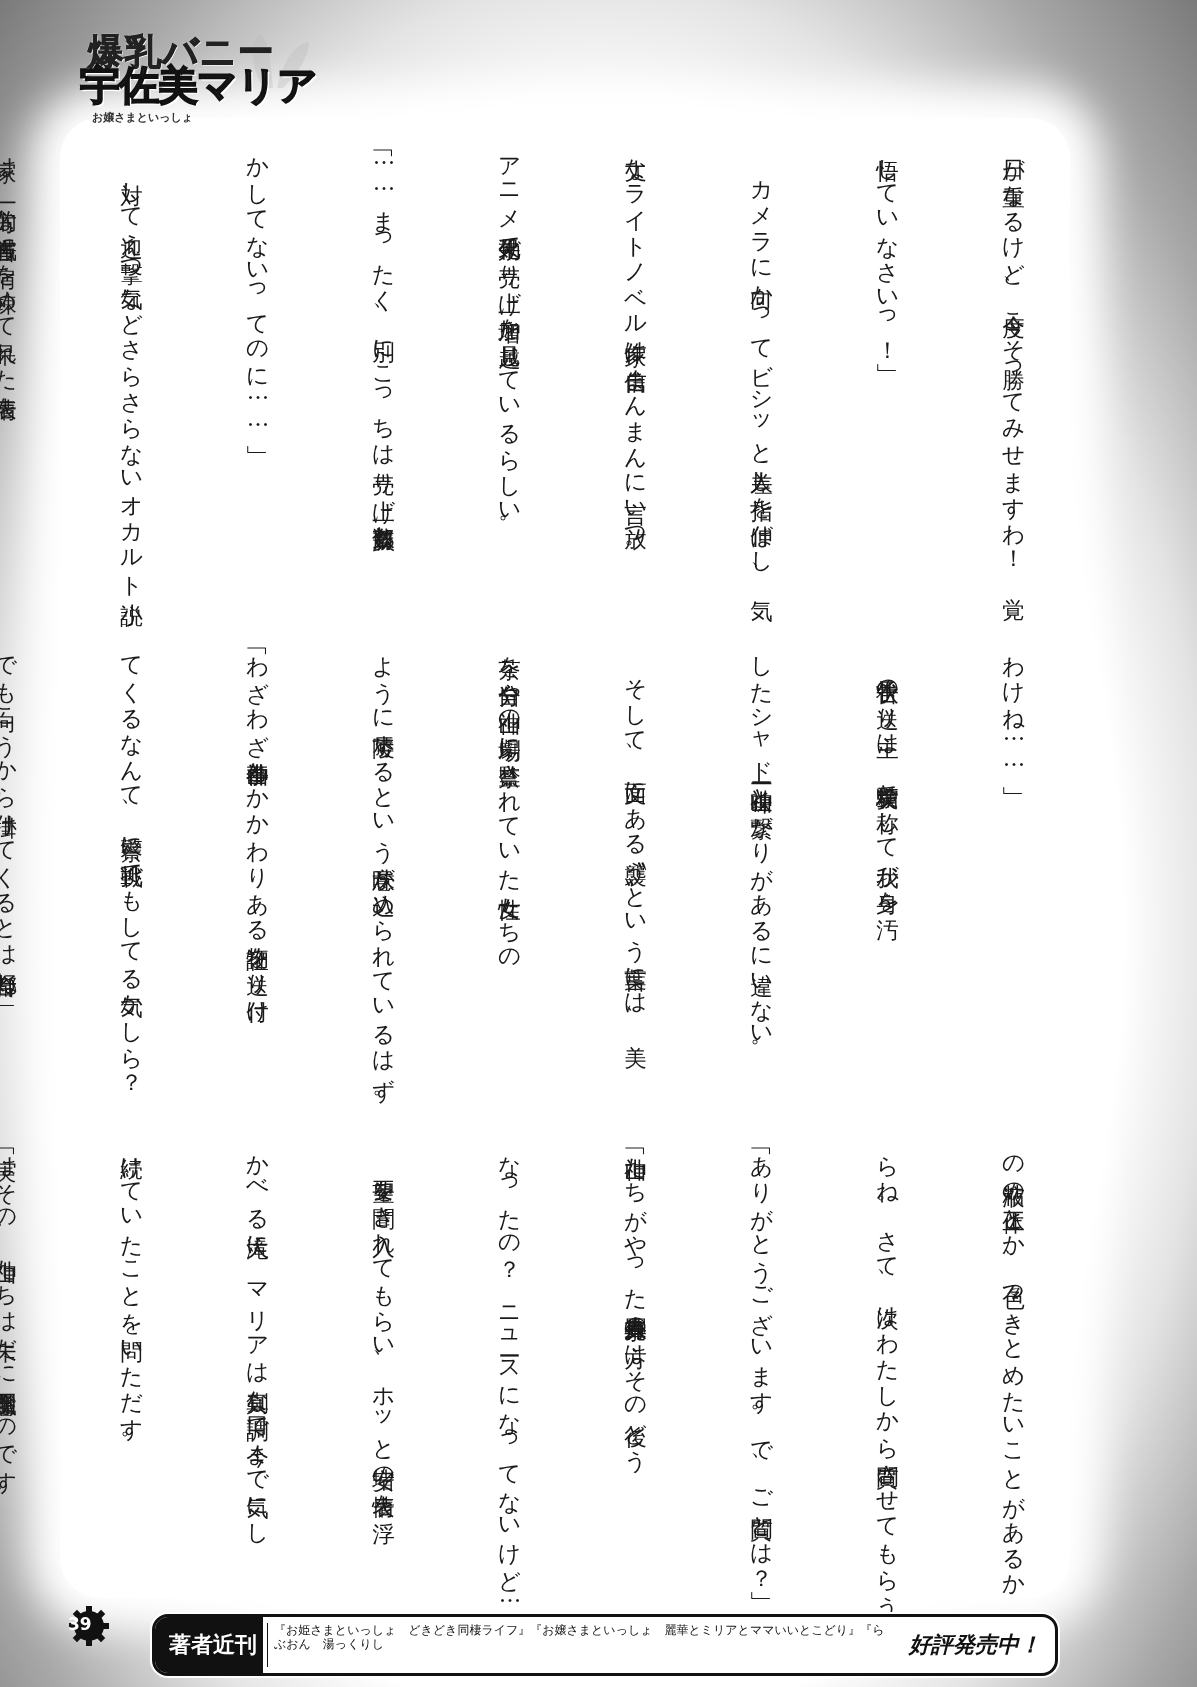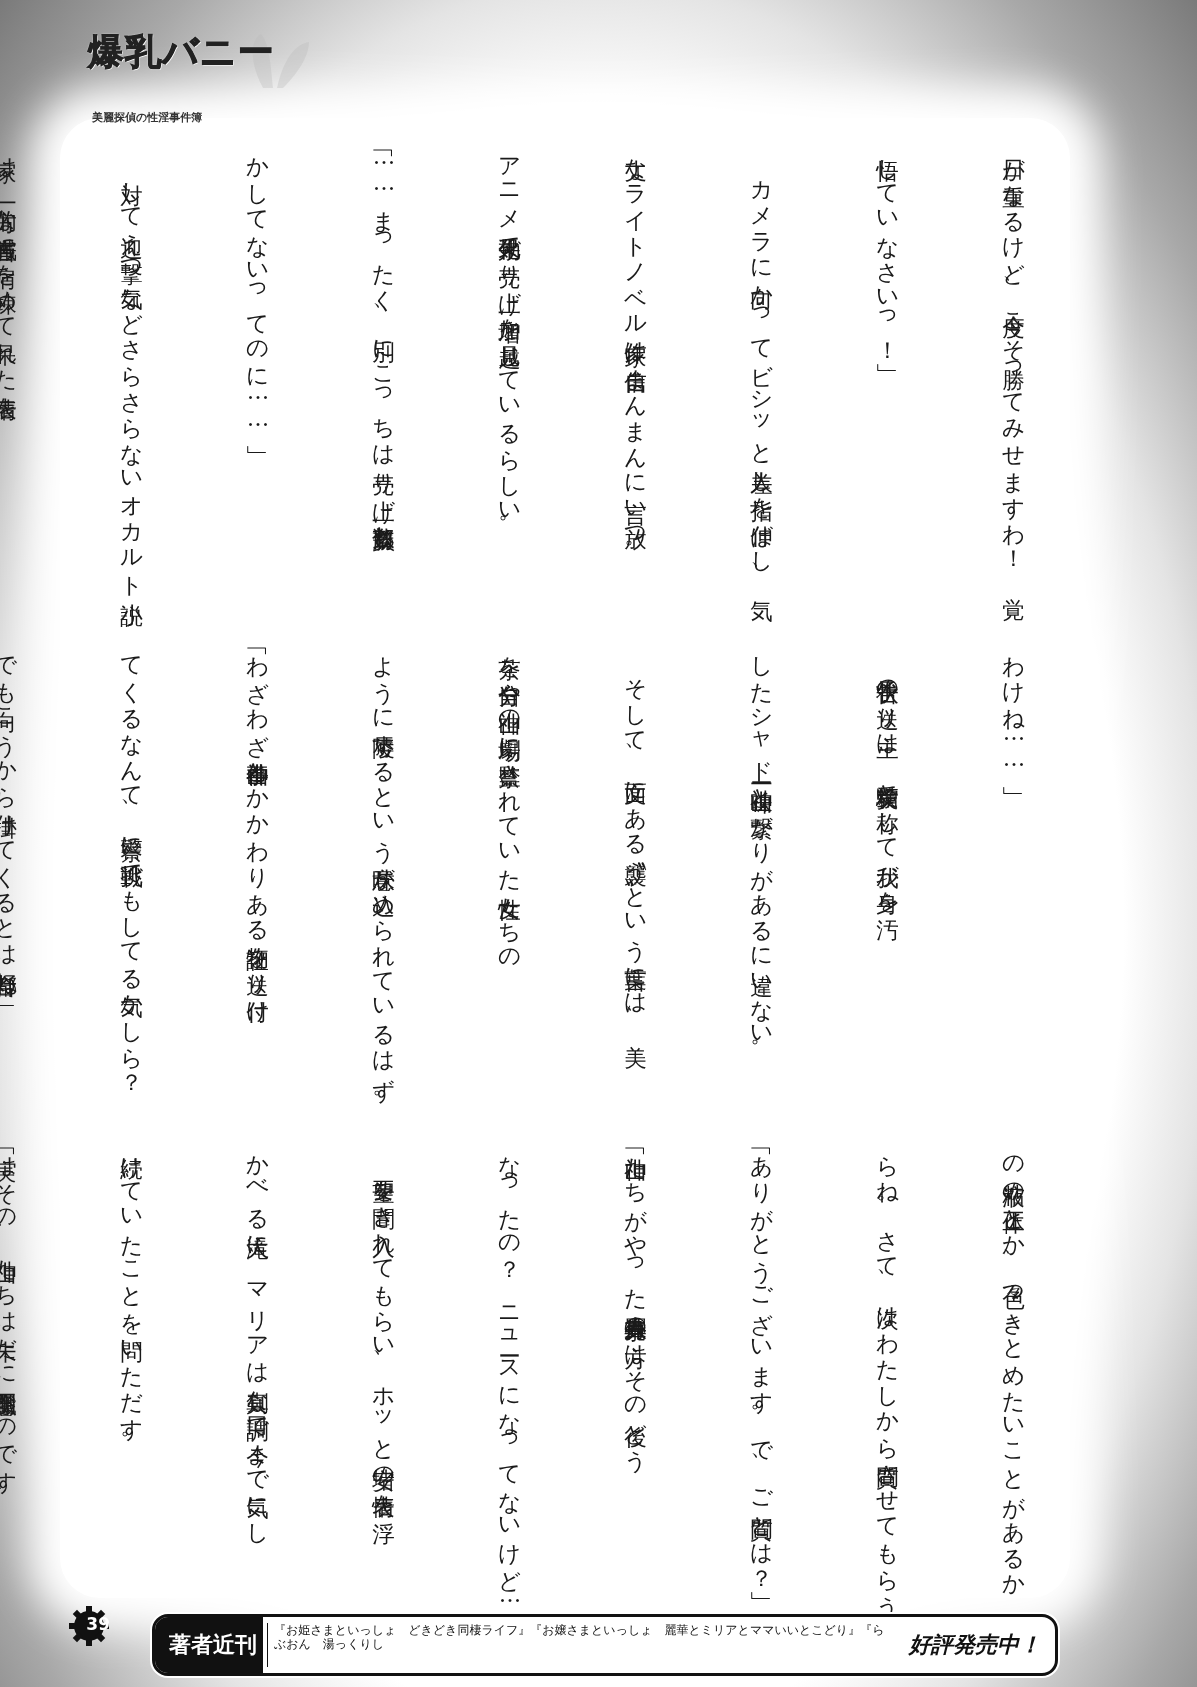--- a/index.html
+++ b/index.html
@@ -39,21 +39,21 @@
   .block-top { right:78px; top:142px; height:470px; }
   .block-mid { right:78px; top:640px; height:470px; }
   .block-bot { right:78px; top:1140px; height:450px; }
   .col { display:block; }
 
   .page-num {
     position:absolute; left:68px; top:1605px; width:42px; height:42px;
   }
   .page-num svg { position:absolute; left:0; top:0; }
   .page-num span {
-    position:absolute; left:0; top:9px; width:42px; text-align:right;
+    position:absolute; left:0; top:9px; width:42px; text-align:left;
     color:#fff; font-family:"DejaVu Sans", sans-serif; font-weight:bold; font-size:17px;
   }
 
   .ad-bar {
     position:absolute; left:152px; top:1614px; width:900px; height:56px;
     border:3px solid #111; border-radius:16px; background:#fff; overflow:hidden;
     box-shadow:0 0 0 2px #fff;
   }
   .ad-label {
     position:absolute; left:0; top:0; width:100px; height:56px; background:#111;
@@ -74,21 +74,22 @@
 <body>
 
 <div class="paper"></div>
 
 <div class="logo">
   <svg class="logo-ears" viewBox="0 0 70 60">
     <path d="M20 58 C5 30 8 8 18 4 C26 12 28 36 30 58 Z" fill="#bbb"></path>
     <path d="M34 58 C40 30 52 14 66 12 C66 28 52 46 40 58 Z" fill="#bbb"></path>
   </svg>
   <div class="logo-line1">爆乳バニー</div>
-  <div class="logo-sub">美麗探偵の性淫事件簿</div>
+  <div class="logo-line2">宇佐美マリア</div>
+  <div class="logo-sub">お嬢さまといっしょ</div>
 </div>
 
 <div class="block block-top">
   <span class="col">日が重なるけど、今度こそ勝ってみせますわ！　覚</span>
   <span class="col">悟していなさいっ！」</span>
   <span class="col">　カメラに向かってビシッと人差し指を伸ばし、気</span>
   <span class="col">丈なライトノベル作家は自信まんまんに言い放つ。</span>
   <span class="col">アニメ化効果で売り上げ増加を見越しているらしい。</span>
   <span class="col">「……まったく、別にこっちは売り上げ部数勝負と</span>
   <span class="col">かしてないってのに……」</span>

